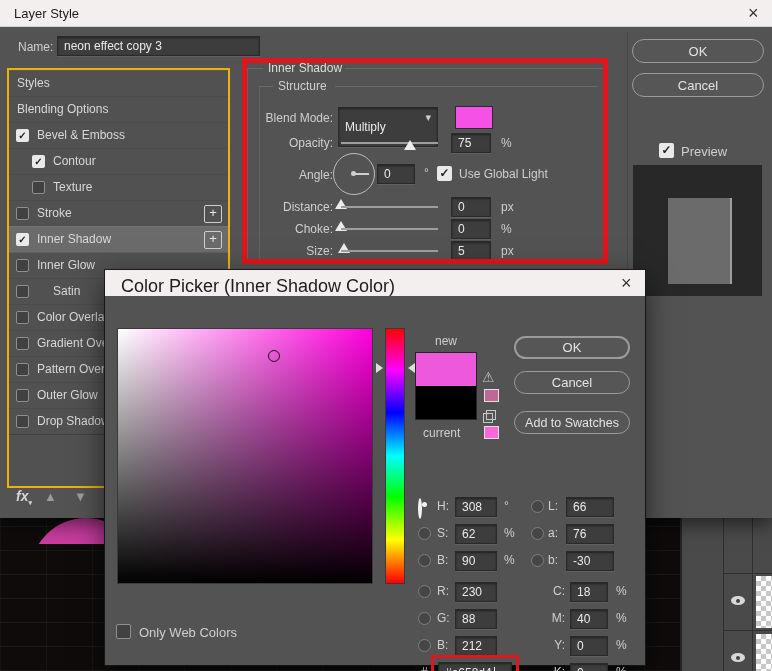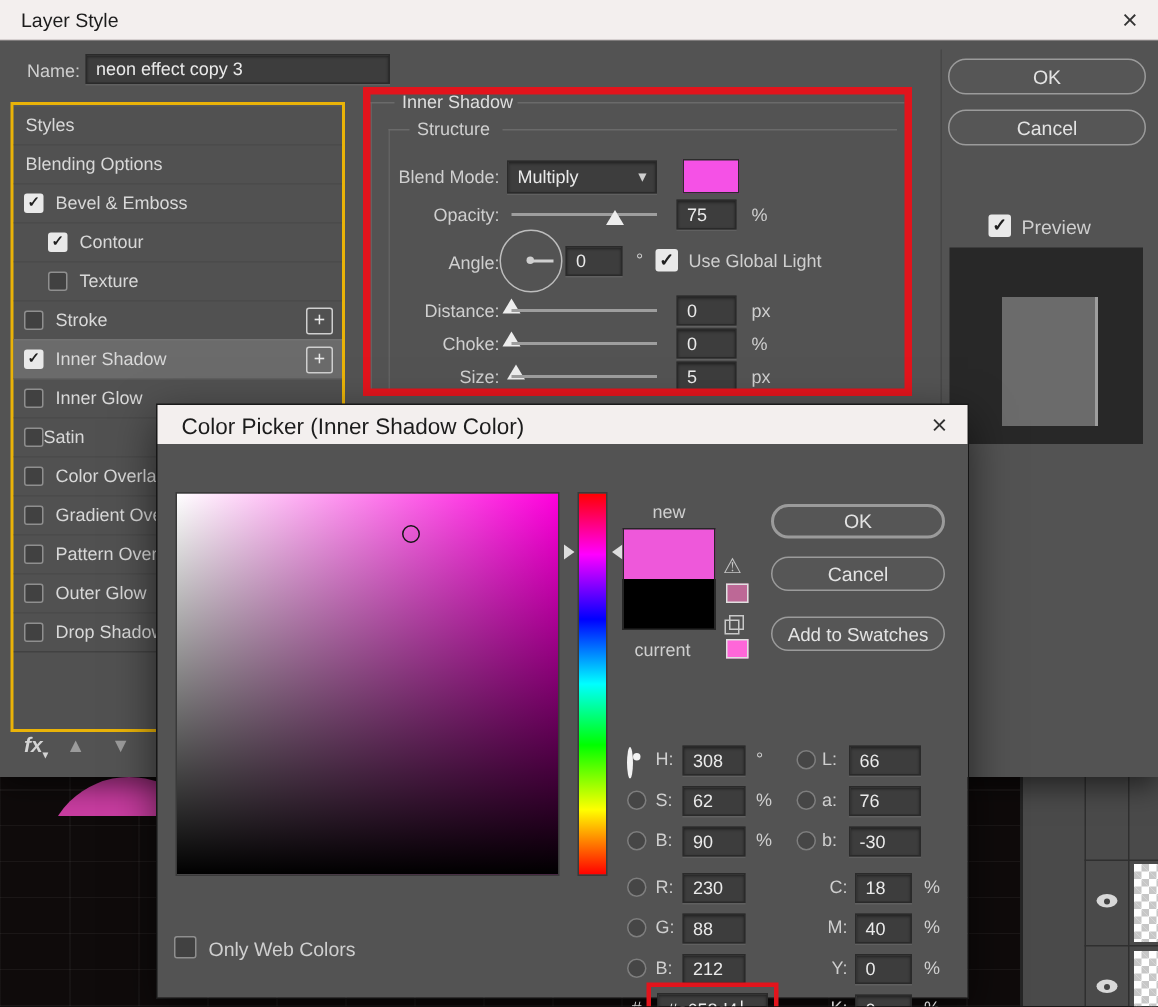--- a/index.html
+++ b/index.html
@@ -109,21 +109,21 @@
           <span class="cb cb13 on" style="margin-left:7px;"></span>
           <span style="margin-left:8px;">Inner Shadow</span>
           <span class="plusbtn">+</span>
         </div>
         <div class="si" style="top:182px;">
           <span class="cb cb13 off" style="margin-left:7px;"></span>
           <span style="margin-left:8px;">Inner Glow</span>
         </div>
         <div class="si" style="top:208px;">
           <span class="cb cb13 off" style="margin-left:7px;"></span>
-          <span style="margin-left:0;">Satin</span>
+          <span style="margin-left:24px;">Satin</span>
         </div>
         <div class="si" style="top:234px;">
           <span class="cb cb13 off" style="margin-left:7px;"></span>
           <span style="margin-left:8px;">Color Overlay</span>
         </div>
         <div class="si" style="top:260px;">
           <span class="cb cb13 off" style="margin-left:7px;"></span>
           <span style="margin-left:8px;">Gradient Overlay</span>
         </div>
         <div class="si" style="top:286px;">
@@ -151,21 +151,21 @@
       <div class="a vline" style="left:247px;top:41px;height:194px;"></div>
       <div class="a vline" style="left:259px;top:59px;height:174px;"></div>
       <div class="a groupline" style="left:243px;top:41px;width:20px;"></div>
       <span class="a lbl" style="left:268px;top:34px;color:#dedede;">Inner Shadow</span>
       <div class="a groupline" style="left:345px;top:41px;width:258px;"></div>
       <div class="a groupline" style="left:259px;top:59px;width:14px;"></div>
       <span class="a lbl" style="left:278px;top:52px;">Structure</span>
       <div class="a groupline" style="left:335px;top:59px;width:263px;"></div>
 
       <span class="a lbl rlbl" style="left:243px;top:84px;width:90px;">Blend Mode:</span>
-      <div class="a vb" style="left:338px;top:80px;width:100px;height:22px;">
+      <div class="a vb" style="left:338px;top:80px;width:100px;height:40px;">
         <span>Multiply</span>
         <span class="a" style="right:6px;top:3px;color:#cfcfcf;font-size:11px;">▾</span>
       </div>
       <div class="a" style="left: 455px; top: 79px; width: 38px; height: 23px; border: 1px solid rgb(44, 44, 44); background-color: rgb(245, 81, 230);"></div>
 
       <span class="a lbl rlbl" style="left:253px;top:109px;width:80px;">Opacity:</span>
       <div class="a trk" style="left:341px;top:115px;width:97px;"></div>
       <div class="a tri" style="left:404px;top:113px;"></div>
       <div class="a vb" style="left:451px;top:106px;width:40px;height:20px;">
         <span>75</span>
@@ -219,21 +219,21 @@
       <div class="a" style="left:633px;top:138px;width:129px;height:131px;background:#282828;">
         <div class="a" style="left:35px;top:33px;width:64px;height:86px;background:#6b6b6b;border-right:2px solid #9e9e9e;"></div>
       </div>
 
       <div class="a redbox" style="left:242px;top:31px;width:366px;height:206px;"></div>
     </div>
   </div>
 
   <div class="a" style="left:105px;top:270px;width:540px;height:395px;box-shadow:0 10px 28px rgba(0,0,0,.6),0 0 0 1px #1f1f1f;">
     <div class="a titlebar" style="left:0;top:0;width:540px;height:26px;">
-      <span class="a" style="left:16px;top:6px;font-size:15px;">Color Picker (Inner Shadow Color)</span>
+      <span class="a" style="left:16px;top:6px;font-size:18px;">Color Picker (Inner Shadow Color)</span>
       <span class="a closex" style="left:516px;top:4px;">×</span>
     </div>
     <div class="a" style="left:0;top:26px;width:540px;height:369px;background:#535353;">
 
       
       <div class="a" style="left:12px;top:32px;width:256px;height:256px;
            background:linear-gradient(to top,#000,rgba(0,0,0,0)),linear-gradient(to right,#fff,#ff00dd);border:1px solid #3a3a3a;">
         <div class="a" style="left:150px;top:21px;width:12px;height:12px;border:1.5px solid #161616;border-radius:50%;"></div>
       </div>
 

